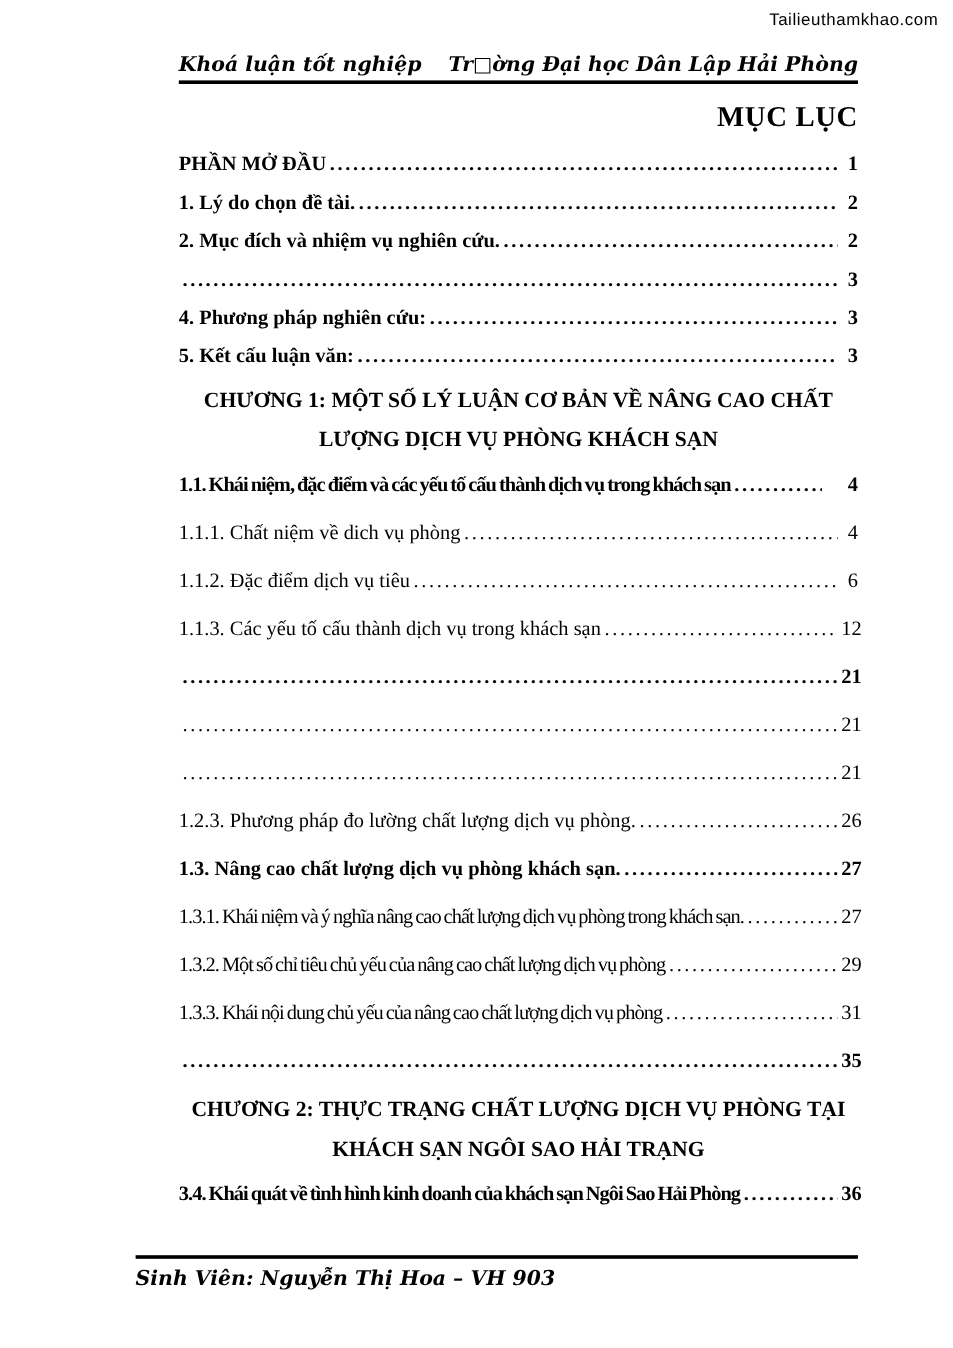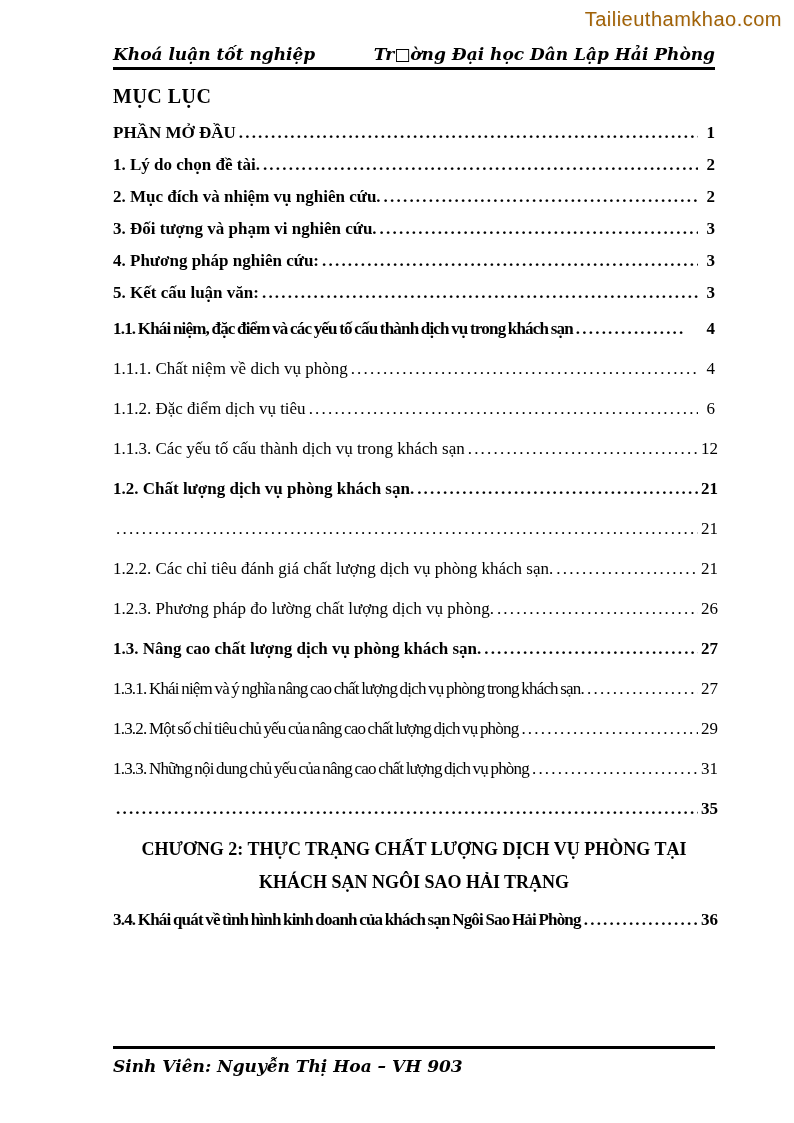--- a/index.html
+++ b/index.html
@@ -5,33 +5,33 @@
   html, body { margin: 0; padding: 0; }
   body {
     width: 794px; height: 1123px;
     background: #ffffff; color: #000;
     font-family: "Liberation Serif", "DejaVu Serif", serif;
     position: relative; overflow: hidden;
   }
   .watermark {
     position: absolute; top: 8px; right: 12px;
     font-family: "Liberation Sans", sans-serif;
-    font-size: 20px; letter-spacing: .5px;
-    color: #a16207; text-shadow: 1px 1px 0 #f3f3f3;
+    font-size: 14px; letter-spacing: .5px;
+    color: #000000; text-shadow: 1px 1px 0 #f3f3f3;
   }
-  .content { padding: 0 79px 0 113px; }
+  .content { padding: 0 79px 0 113px; margin-left: 36px; }
   .header {
     display: flex; justify-content: space-between; align-items: baseline;
     margin-top: 44px; padding-bottom: 3px;
     border-bottom: 3px solid #000;
     font-family: "DejaVu Serif", serif;
     font-style: italic; font-weight: bold; font-size: 17px;
   }
   .title {
-    text-align: left; font-size: 20px; font-weight: bold;
+    text-align: right; font-size: 24px; font-weight: bold;
     margin: 15px 0 8px; letter-spacing: .5px;
   }
   .toc { margin-top: 6px; }
   .toc-row {
     display: flex; align-items: flex-end;
     font-size: 17px; line-height: 21px;
     padding: 10px 0 9px;
   }
   .toc-row.tight { padding: 6px 0 5px; }
   .toc-row .label { white-space: nowrap; }
@@ -77,33 +77,36 @@
         <span class="label">1. Lý do chọn đề tài.</span>
         <span class="dots" aria-hidden="true">................................................................................................................................................................................................................................................</span>
         <span class="pagenum">2</span>
       </div>
       <div class="toc-row bold tight">
         <span class="label">2. Mục đích và nhiệm vụ nghiên cứu.</span>
         <span class="dots" aria-hidden="true">................................................................................................................................................................................................................................................</span>
         <span class="pagenum">2</span>
       </div>
       <div class="toc-row bold tight">
-        <span class="label">3. Đối tượng và phạm vi nghiên cứu.</span>
         <span class="dots" aria-hidden="true">................................................................................................................................................................................................................................................</span>
         <span class="pagenum">3</span>
       </div>
       <div class="toc-row bold tight">
         <span class="label">4. Phương pháp nghiên cứu:</span>
         <span class="dots" aria-hidden="true">................................................................................................................................................................................................................................................</span>
         <span class="pagenum">3</span>
       </div>
       <div class="toc-row bold tight">
         <span class="label">5. Kết cấu luận văn:</span>
         <span class="dots" aria-hidden="true">................................................................................................................................................................................................................................................</span>
         <span class="pagenum">3</span>
+      </div>
+      <div class="toc-heading">
+        <div>CHƯƠNG 1: MỘT SỐ LÝ LUẬN CƠ BẢN VỀ NÂNG CAO CHẤT</div>
+        <div>LƯỢNG DỊCH VỤ PHÒNG KHÁCH SẠN</div>
       </div>
       <div class="toc-row bold condensed gap">
         <span class="label">1.1. Khái niệm, đặc điểm và các yếu tố cấu thành dịch vụ trong khách sạn</span>
         <span class="dots" aria-hidden="true">................................................................................................................................................................................................................................................</span>
         <span class="pagenum">4</span>
       </div>
       <div class="toc-row">
         <span class="label">1.1.1. Chất niệm về dich vụ phòng</span>
         <span class="dots" aria-hidden="true">................................................................................................................................................................................................................................................</span>
         <span class="pagenum">4</span>
@@ -112,30 +115,28 @@
         <span class="label">1.1.2. Đặc điểm dịch vụ tiêu</span>
         <span class="dots" aria-hidden="true">................................................................................................................................................................................................................................................</span>
         <span class="pagenum">6</span>
       </div>
       <div class="toc-row">
         <span class="label">1.1.3. Các yếu tố cấu thành dịch vụ trong khách sạn</span>
         <span class="dots" aria-hidden="true">................................................................................................................................................................................................................................................</span>
         <span class="pagenum">12</span>
       </div>
       <div class="toc-row bold">
-        <span class="label">1.2. Chất lượng dịch vụ phòng khách sạn.</span>
         <span class="dots" aria-hidden="true">................................................................................................................................................................................................................................................</span>
         <span class="pagenum">21</span>
       </div>
       <div class="toc-row">
         <span class="dots" aria-hidden="true">................................................................................................................................................................................................................................................</span>
         <span class="pagenum">21</span>
       </div>
       <div class="toc-row">
-        <span class="label">1.2.2. Các chỉ tiêu đánh giá chất lượng dịch vụ phòng khách sạn.</span>
         <span class="dots" aria-hidden="true">................................................................................................................................................................................................................................................</span>
         <span class="pagenum">21</span>
       </div>
       <div class="toc-row">
         <span class="label">1.2.3. Phương pháp đo lường chất lượng dịch vụ phòng.</span>
         <span class="dots" aria-hidden="true">................................................................................................................................................................................................................................................</span>
         <span class="pagenum">26</span>
       </div>
       <div class="toc-row bold">
         <span class="label">1.3. Nâng cao chất lượng dịch vụ phòng khách sạn.</span>
@@ -146,21 +147,21 @@
         <span class="label">1.3.1. Khái niệm và ý nghĩa nâng cao chất lượng dịch vụ phòng trong khách sạn.</span>
         <span class="dots" aria-hidden="true">................................................................................................................................................................................................................................................</span>
         <span class="pagenum">27</span>
       </div>
       <div class="toc-row condensed">
         <span class="label">1.3.2. Một số chỉ tiêu chủ yếu của nâng cao chất lượng dịch vụ phòng</span>
         <span class="dots" aria-hidden="true">................................................................................................................................................................................................................................................</span>
         <span class="pagenum">29</span>
       </div>
       <div class="toc-row condensed">
-        <span class="label">1.3.3. Những nội dung chủ yếu của nâng cao chất lượng dịch vụ phòng</span>
+        <span class="label">1.3.3. Khái nội dung chủ yếu của nâng cao chất lượng dịch vụ phòng</span>
         <span class="dots" aria-hidden="true">................................................................................................................................................................................................................................................</span>
         <span class="pagenum">31</span>
       </div>
       <div class="toc-row bold">
         <span class="dots" aria-hidden="true">................................................................................................................................................................................................................................................</span>
         <span class="pagenum">35</span>
       </div>
       <div class="toc-heading">
         <div>CHƯƠNG 2: THỰC TRẠNG CHẤT LƯỢNG DỊCH VỤ PHÒNG TẠI</div>
         <div>KHÁCH SẠN NGÔI SAO HẢI TRẠNG</div>

